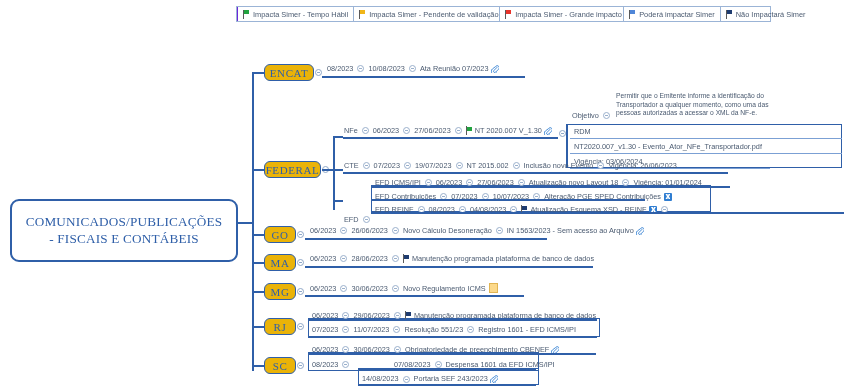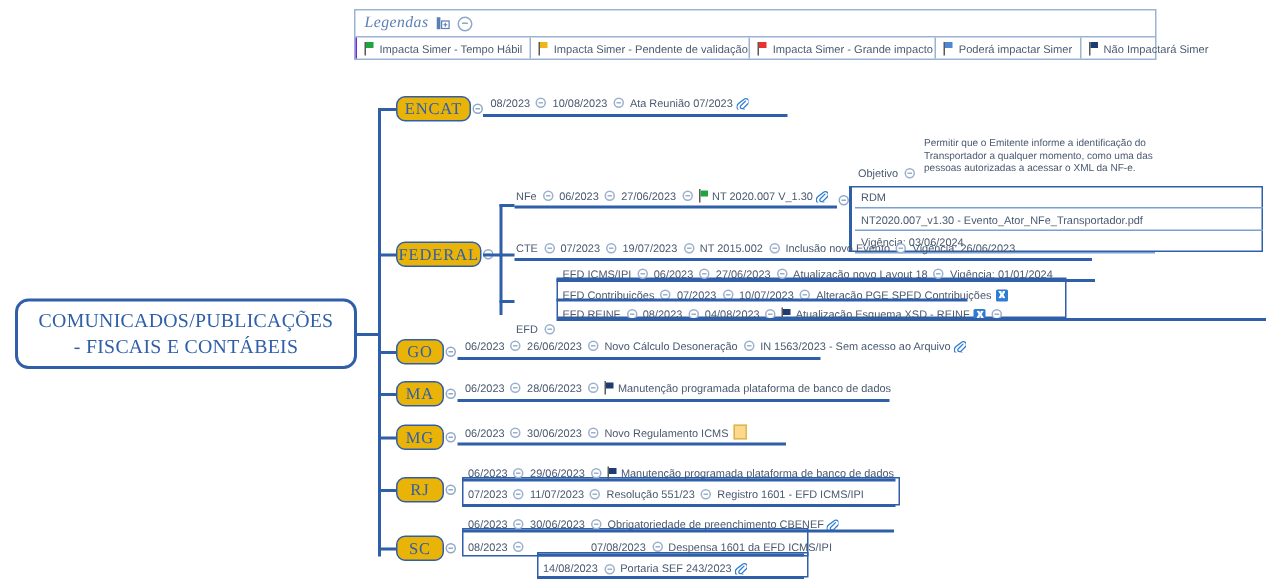--- a/index.html
+++ b/index.html
@@ -44,21 +44,21 @@
   .flag:before{content:"";position:absolute;left:0;top:0;width:1px;height:9px;background:#5a5a5a;}
   .flag:after{content:"";position:absolute;left:1px;top:0.5px;width:5px;height:4px;}
   .flag.green:after{background:#22a33f;}
   .flag.yellow:after{background:#f0b518;}
   .flag.red:after{background:#e8332a;}
   .flag.blue:after{background:#4f86d8;}
   .flag.darkblue:after{background:#1f3c70;}
 
   
   .root{
-    position:absolute;left:10px;top:199px;width:228px;height:47px;
+    position:absolute;left:10px;top:199px;width:228px;height:63px;
     border:2px solid #2f5fa8;border-radius:9px;background:#fff;
     display:flex;align-items:center;justify-content:center;text-align:center;
     font-family:"Liberation Serif", serif;font-size:13.2px;color:#2f5fa8;
     line-height:1.25;box-sizing:border-box;letter-spacing:.2px;
   }
 
   
   .node{
     position:absolute;border:1.6px solid #2f5fa8;border-radius:6px;background:#eab308;
     display:flex;align-items:center;justify-content:center;
@@ -109,31 +109,20 @@
   .grpbox{position:absolute;border:1.5px solid #2f5fa8;box-sizing:border-box;}
 
   .multiline{line-height:1.3;white-space:normal;}
 </style>
 </head>
 <body>
 
 <div class="canvas">
 
   <div class="legend">
-    <div class="legend-head">
-      <span class="legend-title">Legendas</span>
-      <span class="legend-ico addcol">
-        <svg width="9" height="9" viewBox="0 0 9 9">
-            <rect x="0" y="0.5" width="2.6" height="8" fill="#5b7fb5"></rect>
-            <rect x="3.4" y="3" width="5" height="5" fill="none" stroke="#5b7fb5" stroke-width="0.8"></rect>
-            <path d="M5.9 4.2v2.6M4.6 5.5h2.6" stroke="#5b7fb5" stroke-width="0.8"></path>
-          </svg>
-      </span>
-      <span class="legend-ico minus"></span>
-    </div>
     <div class="legend-row">
       <div class="legend-cell" style="width:108px;">
         <span class="flag green"></span>
         <span>Impacta Simer - Tempo Hábil</span>
       </div>
       <div class="legend-cell" style="width:135px;">
         <span class="flag yellow"></span>
         <span>Impacta Simer - Pendente de validação</span>
       </div>
       <div class="legend-cell" style="width:113px;">

